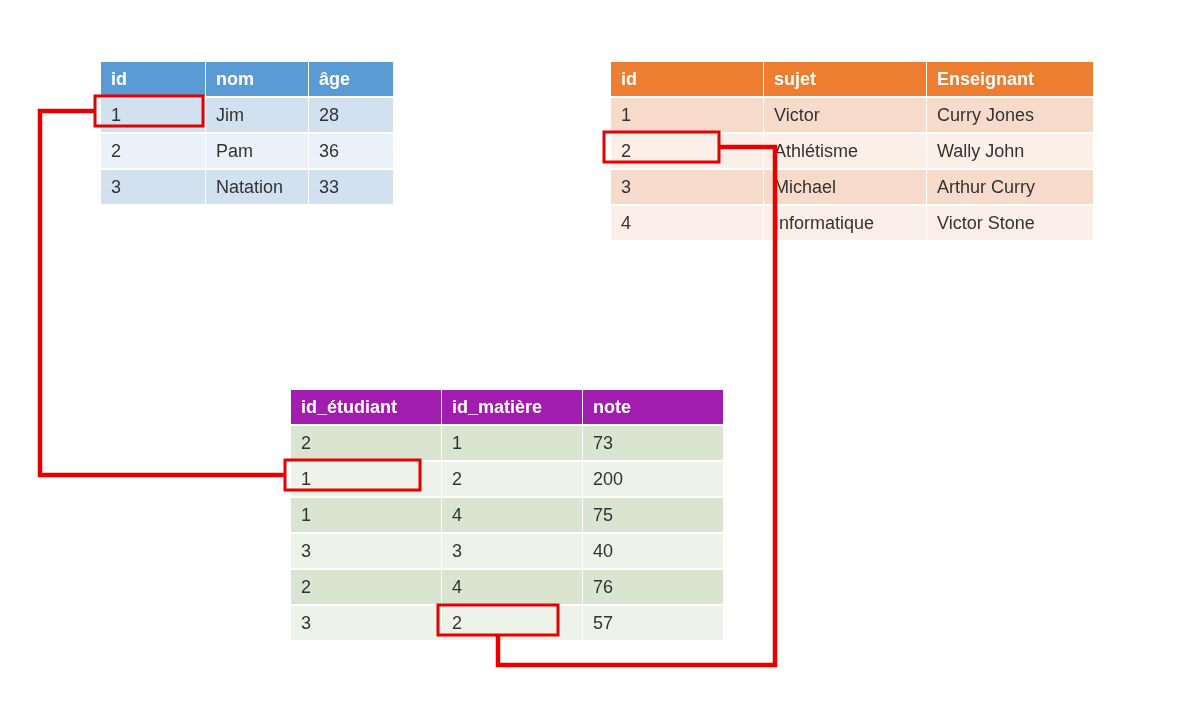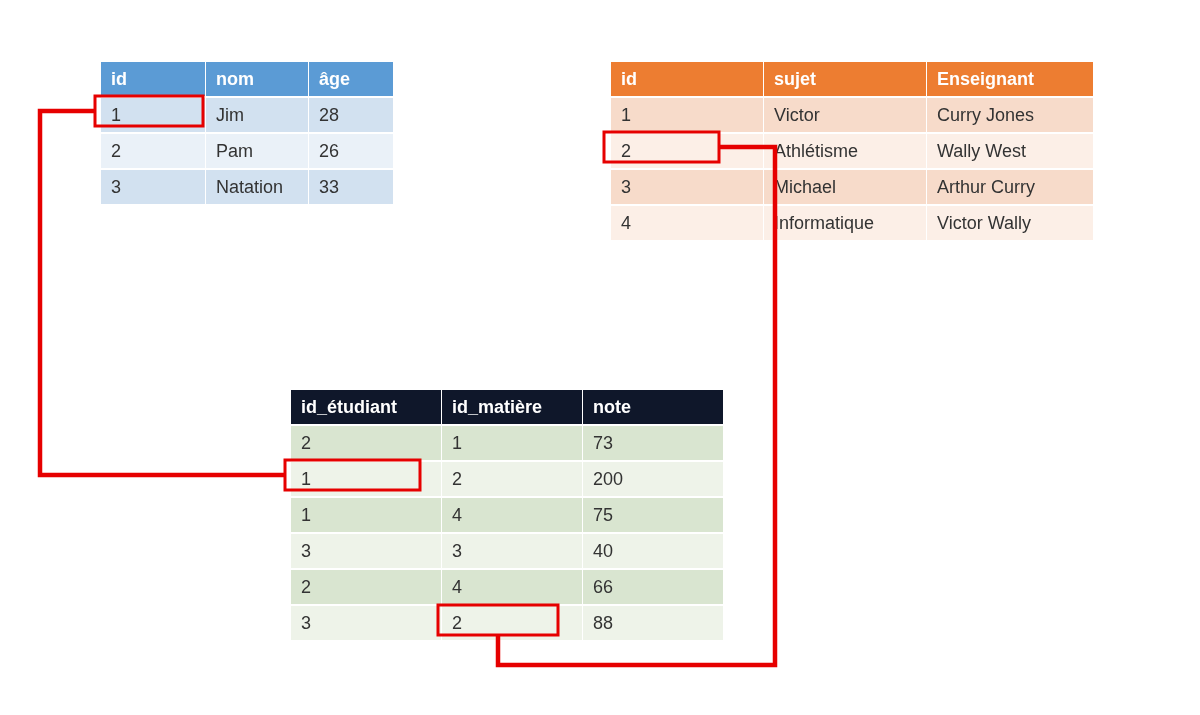--- a/index.html
+++ b/index.html
@@ -45,21 +45,21 @@
   .subjects col:nth-child(3){ width:166px; }
   .subjects th { background: #ed7d31; }
   .subjects td { background: #fcefe7; }
   .subjects tbody tr:nth-child(odd) td { background: #f7dbca; }
 
   
   .grades { position: absolute; left: 290px; top: 388px; }
   .grades col:nth-child(1){ width:150px; }
   .grades col:nth-child(2){ width:140px; }
   .grades col:nth-child(3){ width:140px; }
-  .grades th { background: #0f172a; }
+  .grades th { background: #a21caf; }
   .grades td { background: #eef3e9; }
   .grades tbody tr:nth-child(odd) td { background: #d9e5d0; }
 
   svg.overlay { position: absolute; left:0; top:0; pointer-events:none; }
   .hl { fill: none; stroke: #e60000; stroke-width: 3; }
   .conn { fill: none; stroke: #e60000; stroke-width: 4.5; stroke-linejoin: miter; }
 </style>
 </head>
 <body>
 
@@ -80,21 +80,21 @@
       </thead>
     <tbody>
       <tr>
         <td>1</td>
         <td>Jim</td>
         <td>28</td>
       </tr>
       <tr>
         <td>2</td>
         <td>Pam</td>
-        <td>26</td>
+        <td>36</td>
       </tr>
       <tr>
         <td>3</td>
         <td>Natation</td>
         <td>33</td>
       </tr>
     </tbody>
   </table>
 
   <table class="subjects">
@@ -112,31 +112,31 @@
       </thead>
     <tbody>
       <tr>
         <td>1</td>
         <td>Victor</td>
         <td>Curry Jones</td>
       </tr>
       <tr>
         <td>2</td>
         <td>Athlétisme</td>
-        <td>Wally West</td>
+        <td>Wally John</td>
       </tr>
       <tr>
         <td>3</td>
         <td>Michael</td>
         <td>Arthur Curry</td>
       </tr>
       <tr>
         <td>4</td>
         <td>Informatique</td>
-        <td>Victor Wally</td>
+        <td>Victor Stone</td>
       </tr>
     </tbody>
   </table>
 
   <table class="grades">
     <colgroup>
         <col>
         <col>
         <col>
       </colgroup>
@@ -164,26 +164,26 @@
         <td>75</td>
       </tr>
       <tr>
         <td>3</td>
         <td>3</td>
         <td>40</td>
       </tr>
       <tr>
         <td>2</td>
         <td>4</td>
-        <td>66</td>
+        <td>76</td>
       </tr>
       <tr>
         <td>3</td>
         <td>2</td>
-        <td>88</td>
+        <td>57</td>
       </tr>
     </tbody>
   </table>
 
   <svg class="overlay" width="1200" height="715">
 
     <rect class="hl" x="95" y="96" width="108" height="30"></rect>
     <rect class="hl" x="604" y="132" width="115" height="30"></rect>
     <rect class="hl" x="285" y="460" width="135" height="30"></rect>
     <rect class="hl" x="438" y="605" width="120" height="30"></rect>

